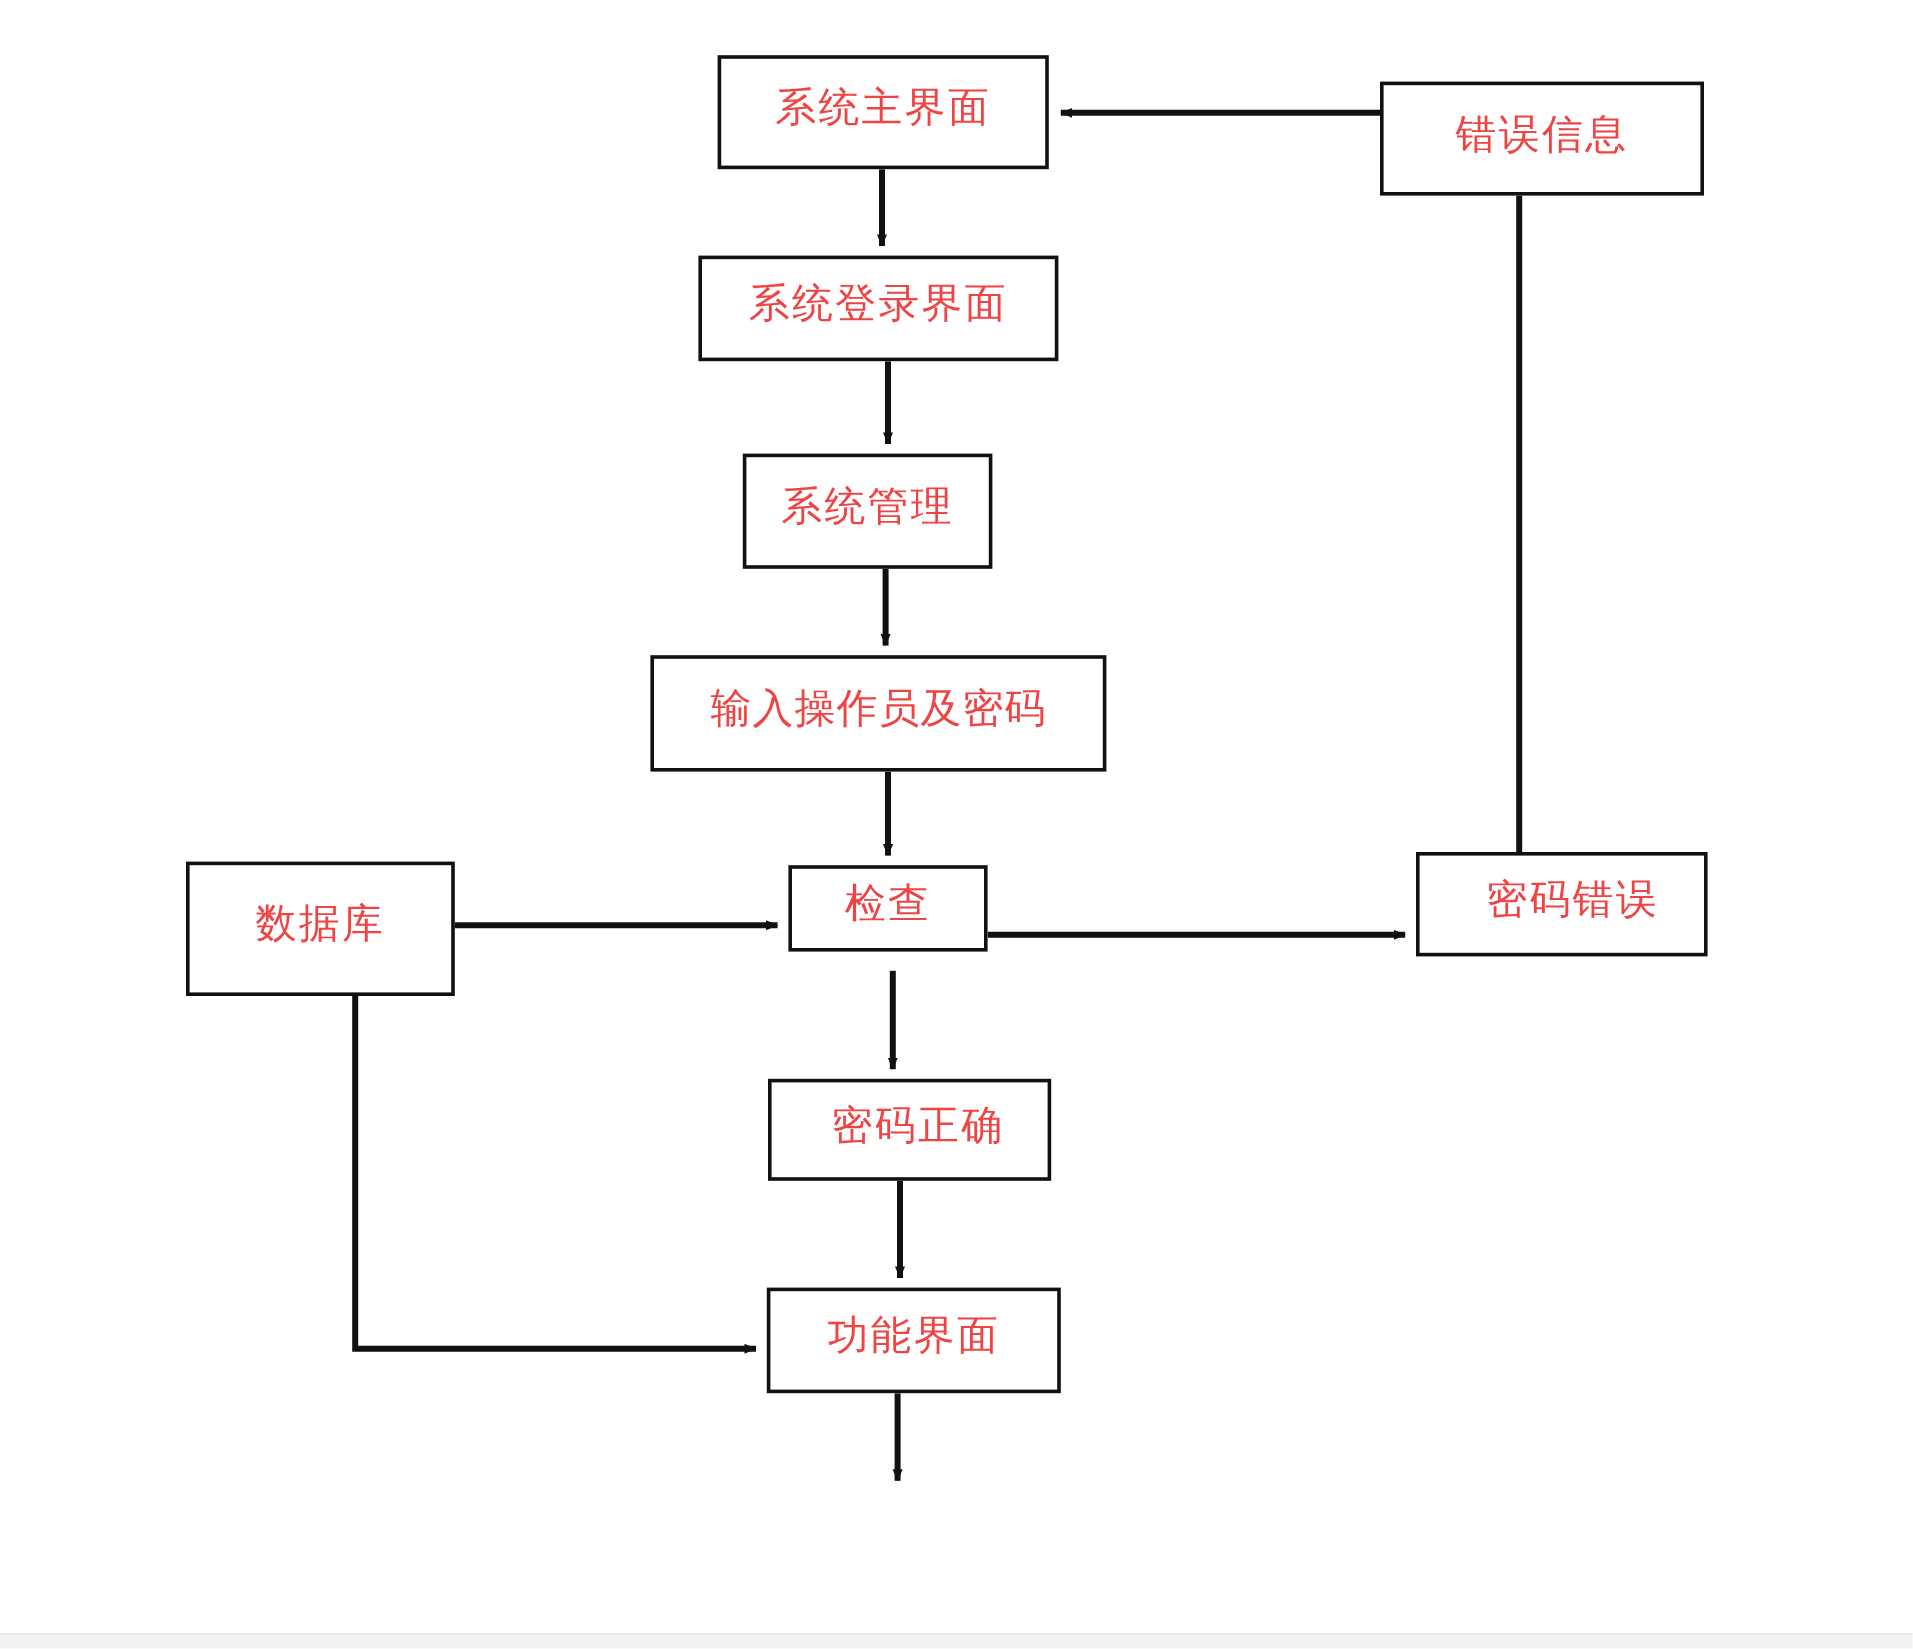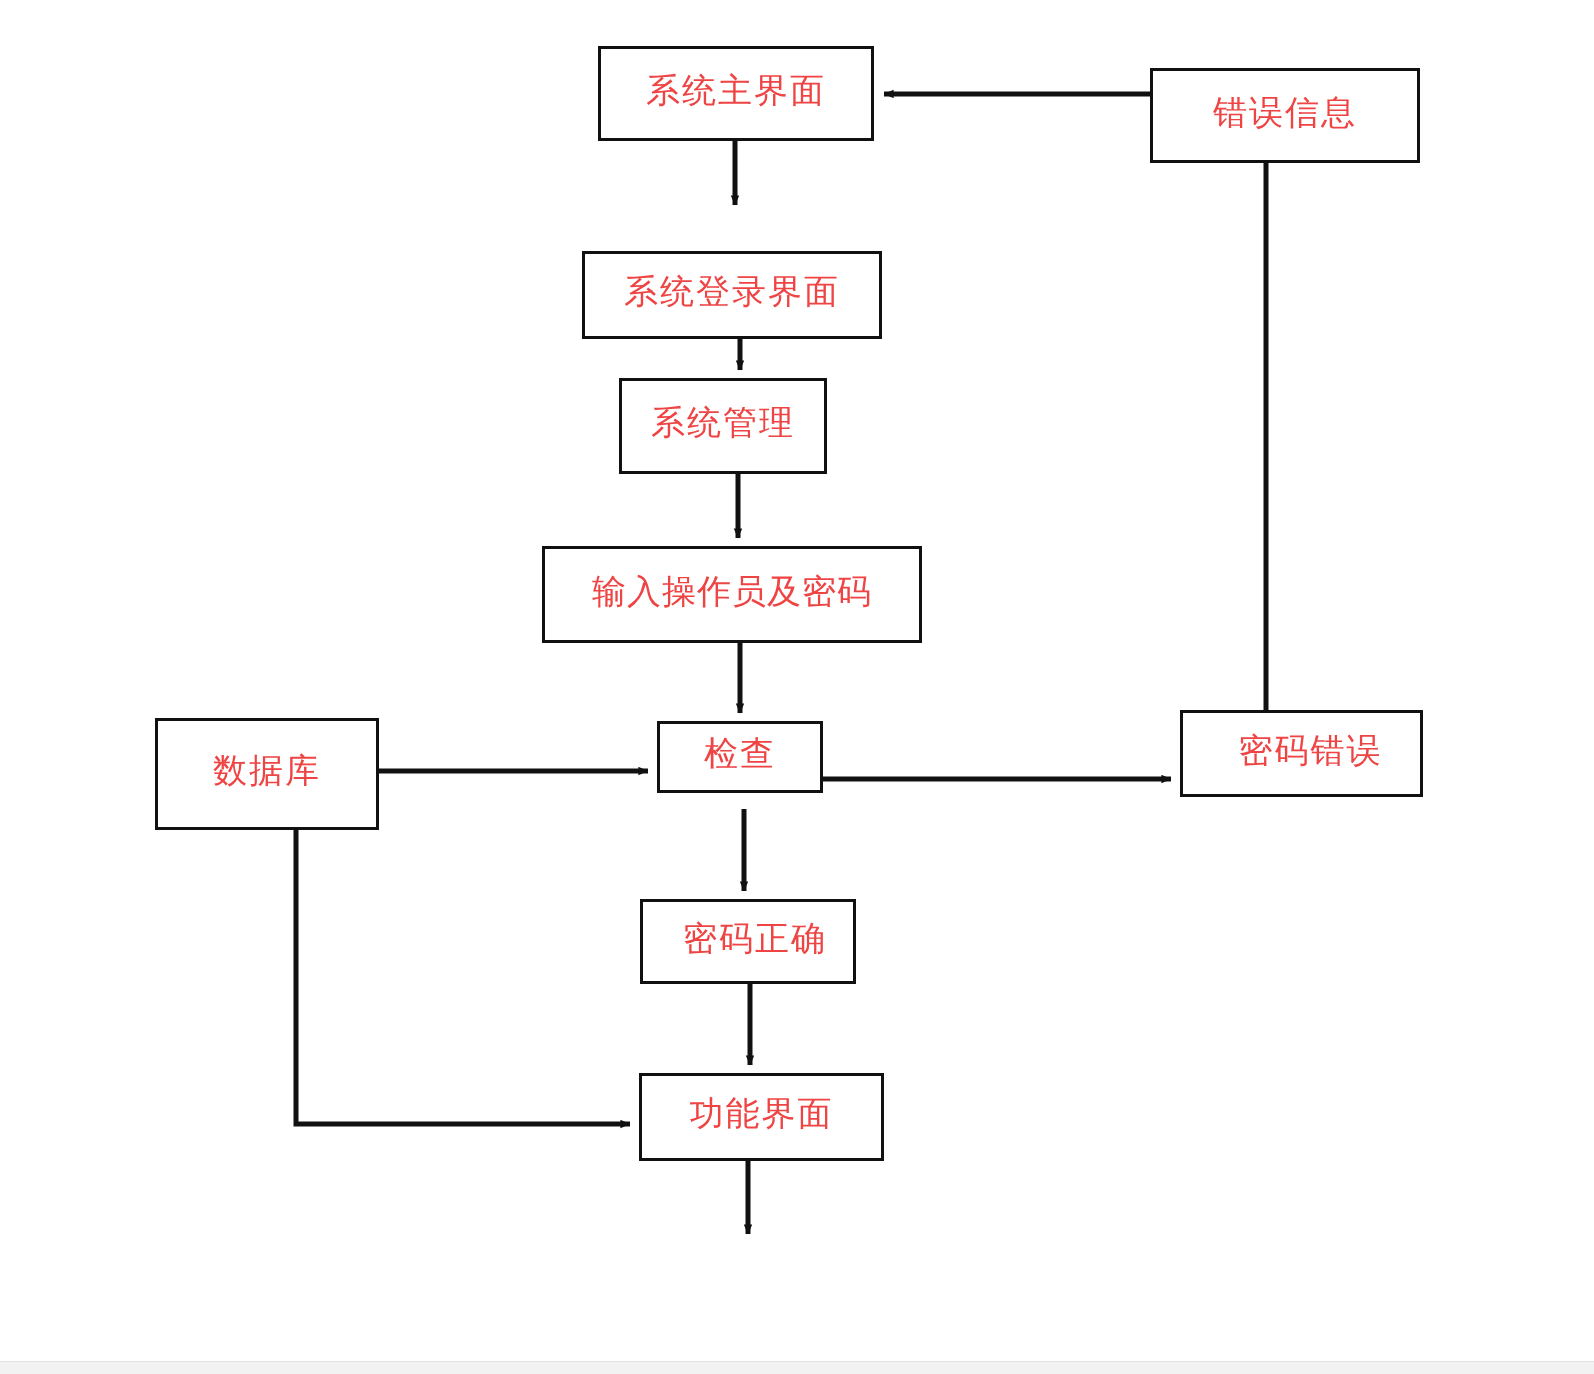--- a/index.html
+++ b/index.html
@@ -120,21 +120,21 @@
   </svg>
 
   <div class="node" style="left:598px; top:46px; width:276px; height:95px;">
     <span class="node-label">系统主界面</span>
   </div>
 
   <div class="node" style="left:1150px; top:46px; width:270px; height:95px;margin-top:22px;">
     <span class="node-label">错误信息</span>
   </div>
 
-  <div class="node" style="left:582px; top:213px; width:300px; height:88px;margin-top:38px;">
+  <div class="node" style="left:582px; top:213px; width:300px; height:88px;">
     <span class="node-label">系统登录界面</span>
   </div>
 
   <div class="node" style="left:619px; top:378px; width:208px; height:96px;">
     <span class="node-label">系统管理</span>
   </div>
 
   <div class="node" style="left:542px; top:546px; width:380px; height:97px;">
     <span class="node-label small-gap">输入操作员及密码</span>
   </div>
@@ -144,21 +144,21 @@
   </div>
 
   <div class="node" style="left:155px; top:718px; width:224px; height:112px;">
     <span class="node-label">数据库</span>
   </div>
 
   <div class="node" style="left:1180px; top:710px; width:243px; height:87px;padding-left:18px;">
     <span class="node-label">密码错误</span>
   </div>
 
-  <div class="node" style="left:640px; top:899px; width:216px; height:85px;padding-left:14px;">
+  <div class="node" style="left:640px; top:899px; width:236px; height:85px;padding-left:14px;">
     <span class="node-label">密码正确</span>
   </div>
 
   <div class="node" style="left:639px; top:1073px; width:245px; height:88px;">
     <span class="node-label">功能界面</span>
   </div>
 
 
   <div class="bottom-strip"></div>
 

